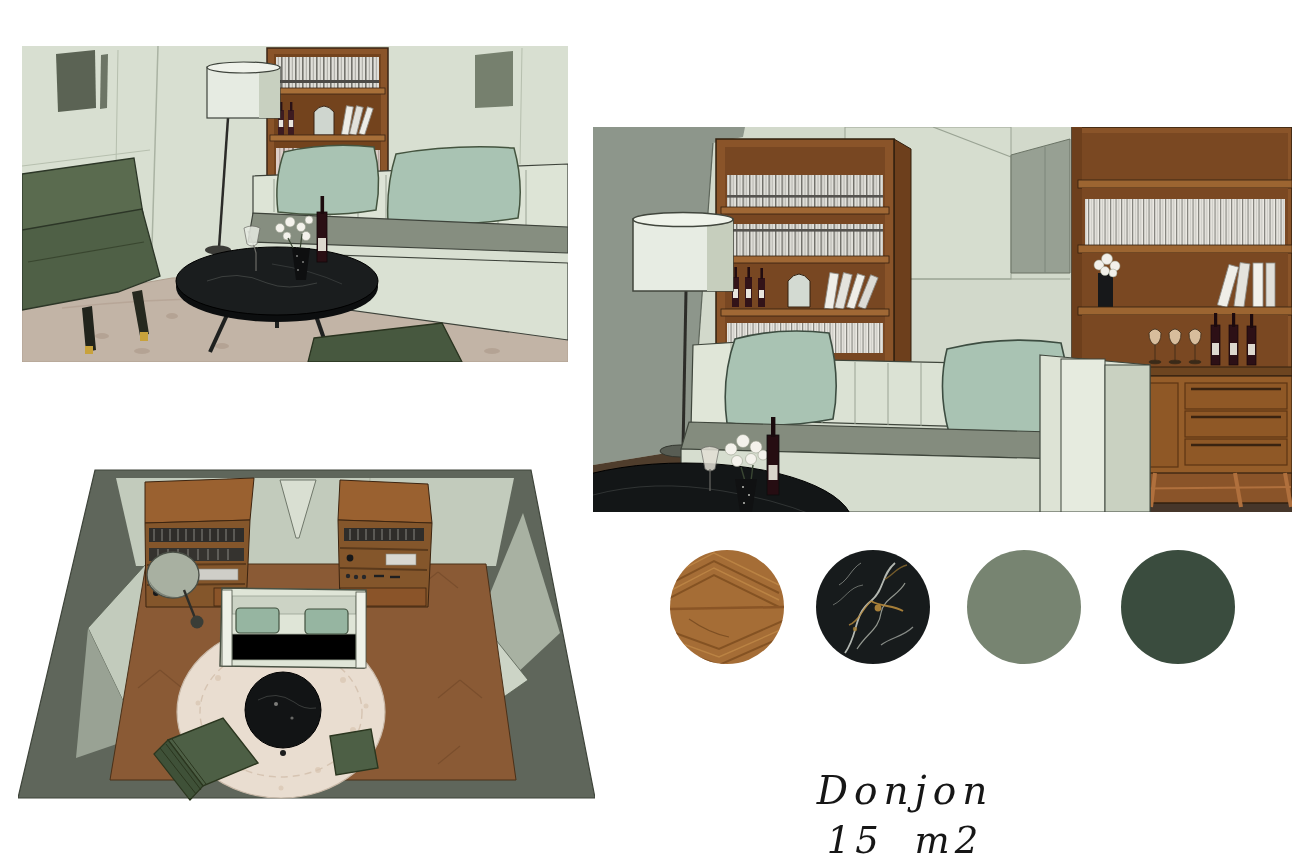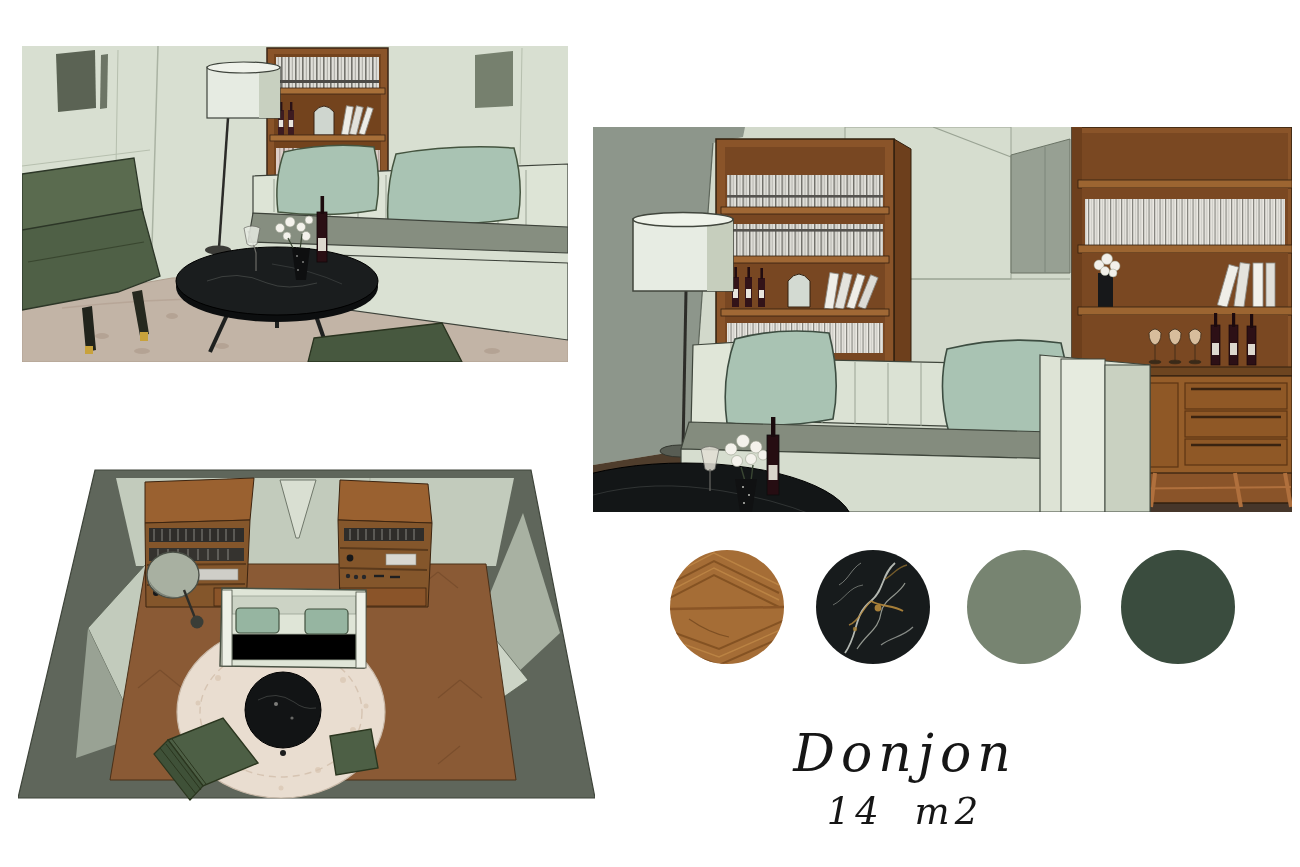--- a/index.html
+++ b/index.html
@@ -2,21 +2,21 @@
 <html><head>
 <meta charset="utf-8">
 <style>
   html,body{margin:0;padding:0;background:#ffffff;}
   .board{position:relative;width:1300px;height:867px;background:#ffffff;overflow:hidden;
          font-family:"DejaVu Serif", serif;}
   .render{position:absolute;display:block;}
   .swatch{position:absolute;width:116px;height:116px;border-radius:50%;display:block;}
   .title-block{position:absolute;left:745px;top:720px;width:320px;text-align:center;
                font-style:italic;color:#161616;line-height:1.3;}
-  .title-line1{font-size:52px;letter-spacing:6px;}
+  .title-line1{font-size:39px;letter-spacing:6px;margin-top:46px;}
   .title-line2{font-size:37px;letter-spacing:5px;word-spacing:14px;}
 </style>
 </head>
 <body>
 
 <div class="board">
 
   <svg class="render" style="left:22px;top:46px;" width="546" height="316" viewBox="0 0 546 316">
     <defs>
       <pattern id="bk1" width="7" height="34" patternUnits="userSpaceOnUse">
@@ -539,16 +539,16 @@
   <svg class="swatch" style="left:966px;top:549px;" width="116" height="116" viewBox="0 0 116 116">
     <circle cx="58" cy="58" r="57" fill="#778471"></circle>
   </svg>
 
   <svg class="swatch" style="left:1120px;top:549px;" width="116" height="116" viewBox="0 0 116 116">
     <circle cx="58" cy="58" r="57" fill="#3a4c3e"></circle>
   </svg>
 
   <div class="title-block">
     <div class="title-line1">Donjon</div>
-    <div class="title-line2">14 m2</div>
+    <div class="title-line2">15 m2</div>
   </div>
 
 </div>
 
 </body></html>

